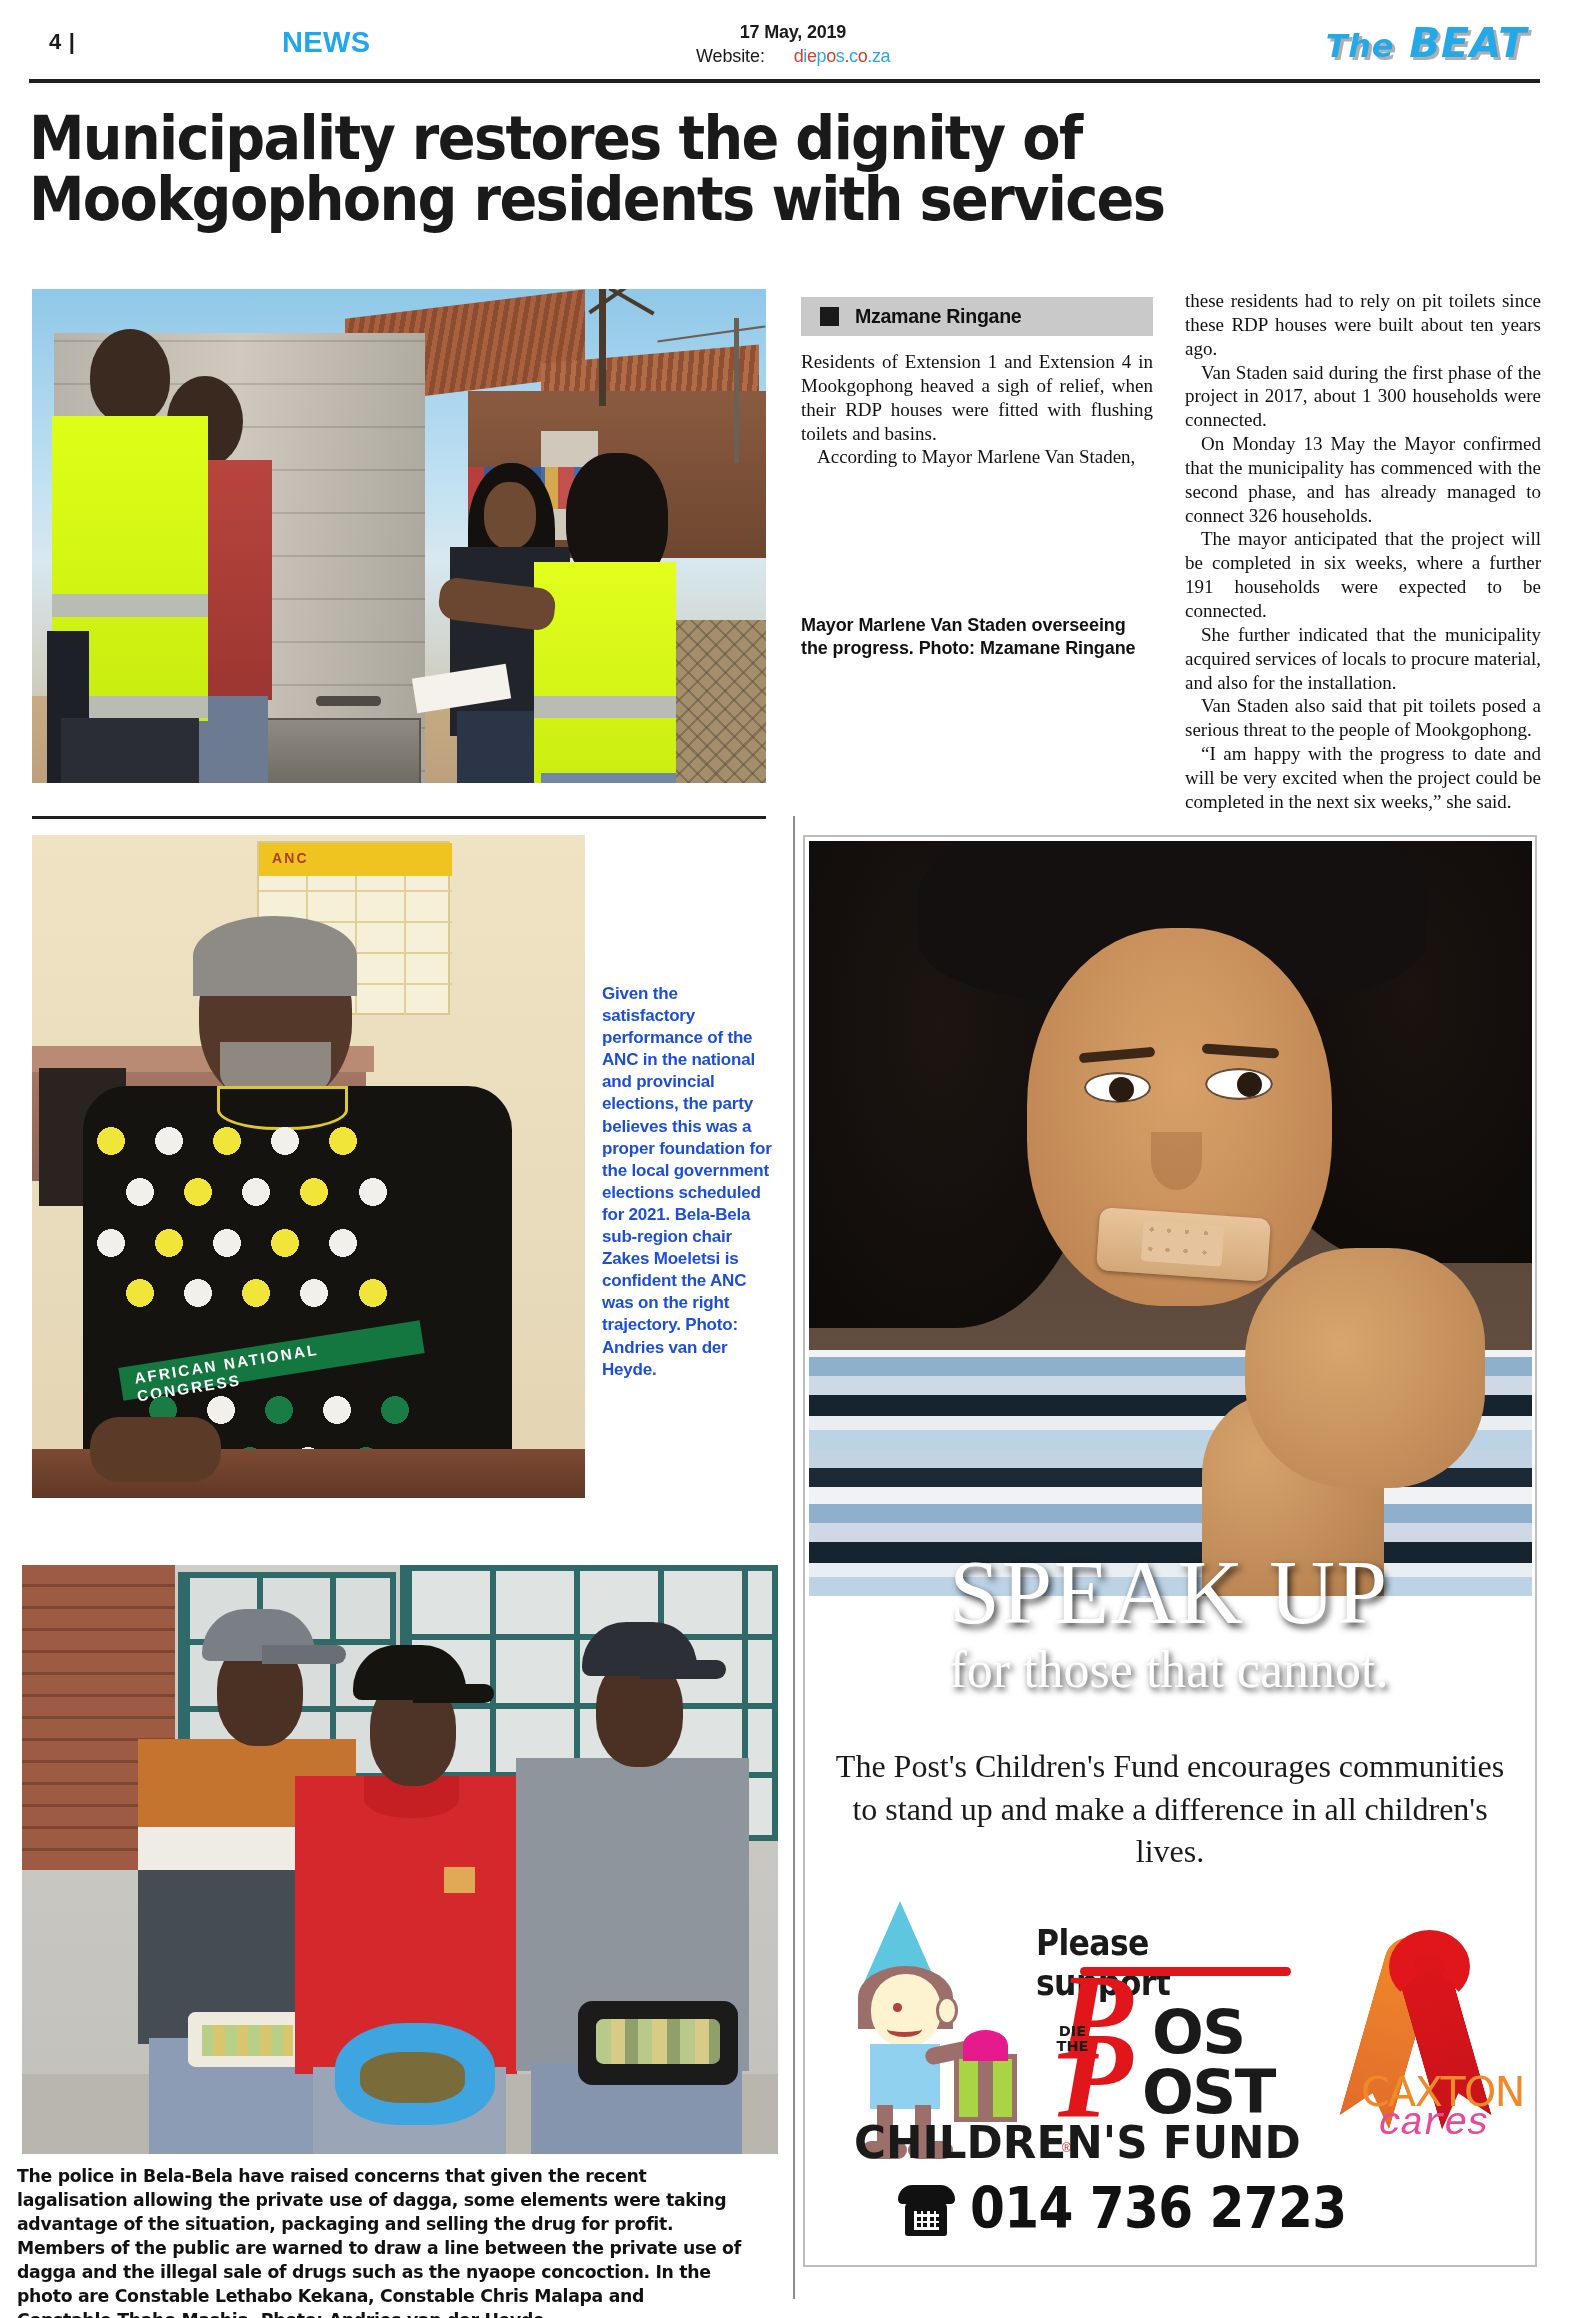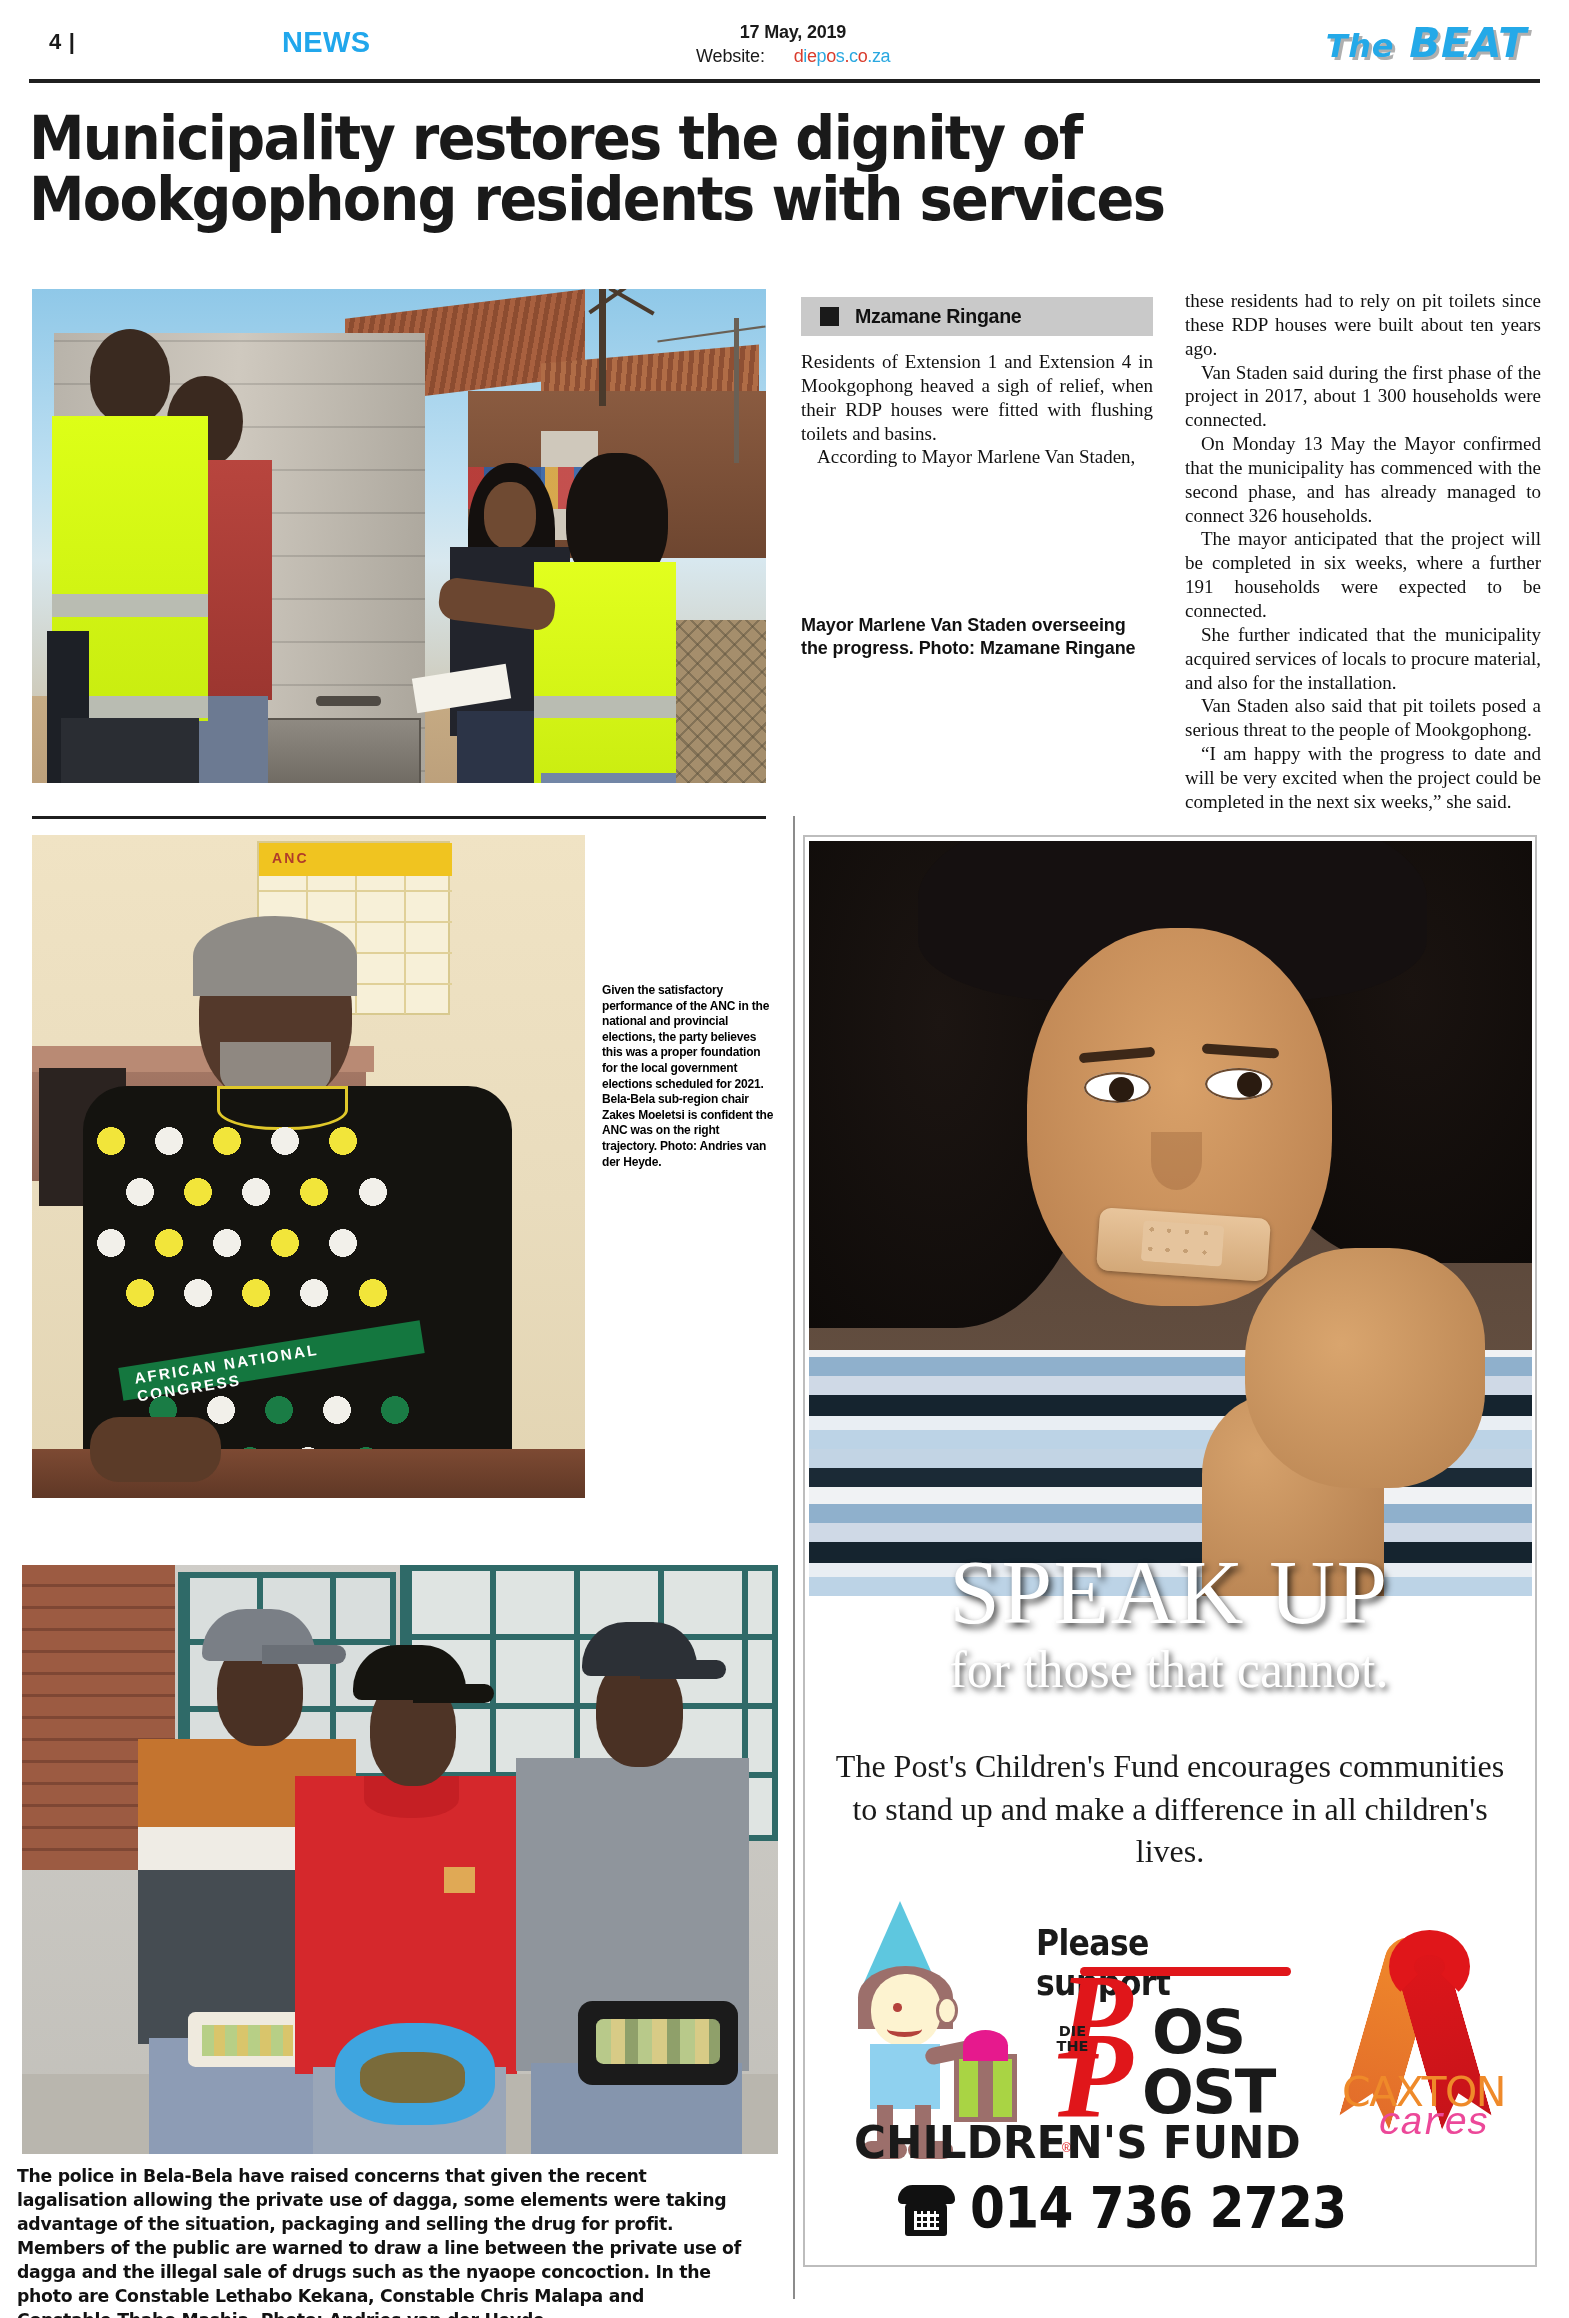--- a/index.html
+++ b/index.html
@@ -207,21 +207,21 @@
       radial-gradient(circle 14px at 51px 73px, #f2f0ea 98%, transparent 100%),
       radial-gradient(circle 14px at 109px 73px, #1a7c45 98%, transparent 100%),
       radial-gradient(circle 14px at 167px 73px, #f2f0ea 98%, transparent 100%),
       radial-gradient(circle 14px at 225px 73px, #1a7c45 98%, transparent 100%);
   }
   .p2-desk { position:absolute; left:0; top:614px; width:553px; height:51px; background:linear-gradient(#7d4a33,#5e3725); }
   .p2-hand { position:absolute; left:58px; top:582px; width:131px; height:65px; background:#5b3b28; border-radius:29px; }
 
   .cap-anc {
     position: absolute; left: 602px; top: 983px; width: 173px;
-    font-size: 12px; font-weight: bold; line-height: 1.30; color: #000000;
+    font-size: 17px; font-weight: bold; line-height: 1.30; color: #1d4ed8;
     letter-spacing: -0.2px;
   }
 
   
   .photo-police { left: 22px; top: 1565px; width: 756px; height: 589px; }
   .p3-wall { position:absolute; inset:0; background:linear-gradient(#cfcdc8,#c2c0ba); }
   .p3-brick { position:absolute; left:0; top:0; width:153px; height:305px;
     background:repeating-linear-gradient(0deg,#9c5b42 0 19px,#7e4734 19px 22px); }
   .p3-win1 { position:absolute; left:156px; top:7.3px; width:218px; height:262px; background:#d9dedd;
     border:6.5px solid #2f6a68;
@@ -386,21 +386,21 @@
   .ribbon { position: absolute; left: 545px; top: 40px; width: 160px; height: 233px; }
   .ribbon-l { position:absolute; left:13px; top:0; width:52px; height:218px;
     background:linear-gradient(#f08a2b,#e0672a); transform:rotate(16deg); border-radius:26px 26px 0 0;
     clip-path: polygon(0 0,100% 0,100% 88%,50% 74%,0 88%); }
   .ribbon-r { position:absolute; left:70px; top:0; width:52px; height:218px;
     background:linear-gradient(#e0161a,#c2131a); transform:rotate(-16deg); border-radius:26px 26px 0 0;
     clip-path: polygon(0 0,100% 0,100% 88%,50% 74%,0 88%); }
   .ribbon-knot { position:absolute; left:41px; top:-4.4px; width:81px; height:73px;
     border:25px solid #e0161a; border-radius:50%; border-bottom-color:transparent; }
   .caxton {
-    position: absolute; left: 539px; top: 174px; width: 182px; text-align: left;
+    position: absolute; left: 539px; top: 174px; width: 182px; text-align: right;
     font-family: "DejaVu Sans", sans-serif;
     font-size: 41px; color: #ef8a2a; letter-spacing: -1.5px;
   }
   .cares {
     position: absolute; left: 539px; top: 208px; width: 182px; text-align: center;
     font-family: Liberation Mono, monospace;
     font-size: 39px; font-style: italic; color: #ec4899; letter-spacing: -1.5px;
   }
 
   .phone-row { position: absolute; left: 803px; top: 2175px; width: 734px; height: 73px; }

